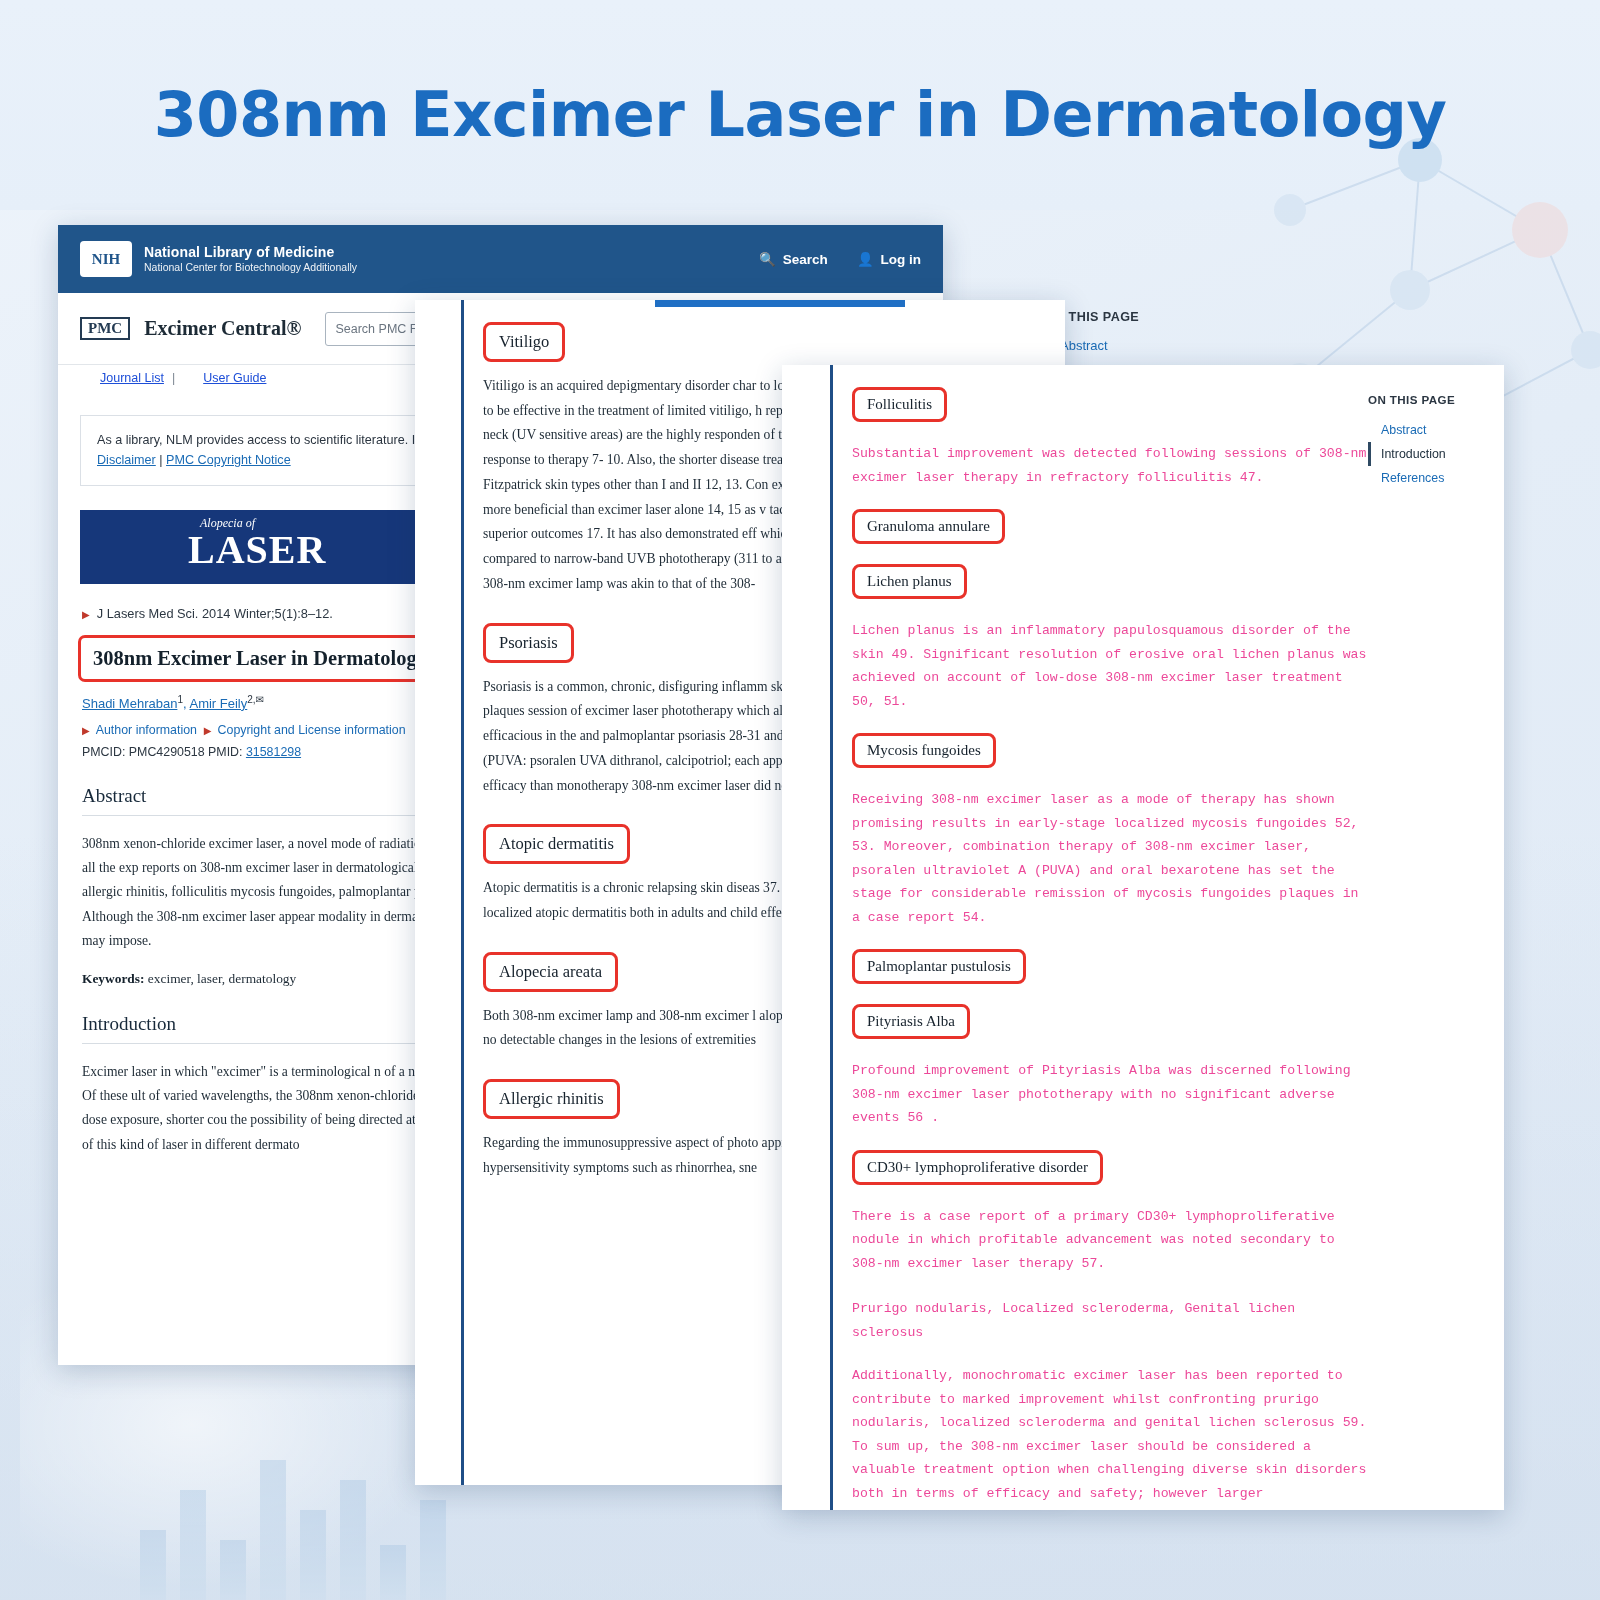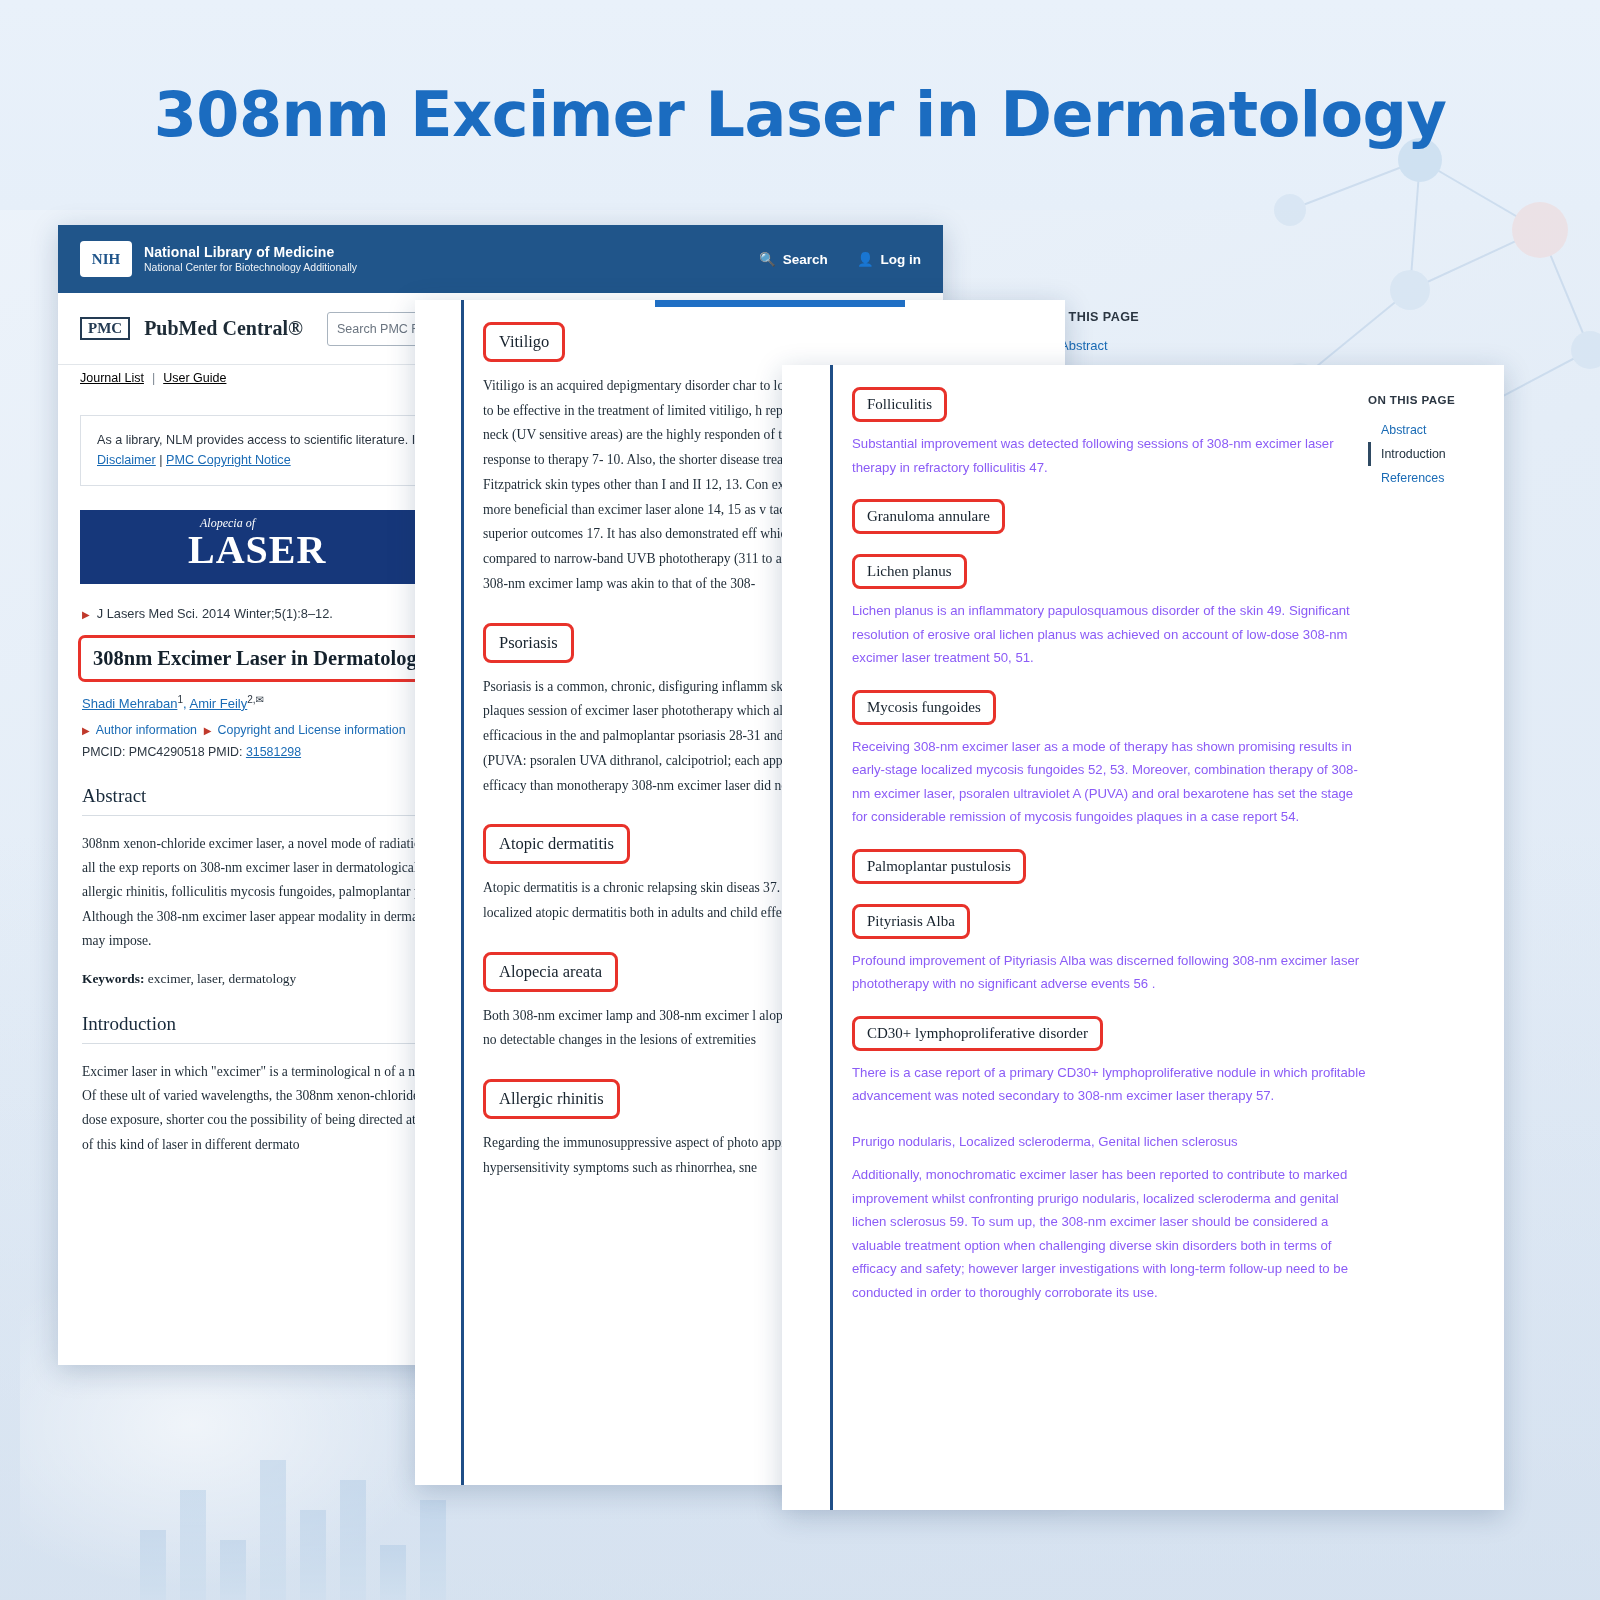--- a/index.html
+++ b/index.html
@@ -86,21 +86,21 @@
     color:#243b53; font-family:"Liberation Serif", serif;
   }
   .pmc-name { font-size:20px; font-weight:bold; color:#1d2b36; font-family:"Liberation Serif", serif;}
   .pmc-search {
     margin-left:10px; width:330px; height:34px; border:1px solid #a9b4bf; border-radius:3px;
     font-size:12.5px; color:#6b7580; padding:0 9px; display:flex; align-items:center; background:#fff;
   }
   .pmc-searchbtn { width:120px; height:34px; background:#1a4b84; border-radius:3px; }
 
   .linkrow { padding:6px 22px 12px; font-size:12.5px; }
-  .linkrow a { color:#000000; text-decoration:underline; margin-right:8px;}
+  .linkrow a { color:#1d4ed8; text-decoration:underline; margin-right:8px;margin-left:20px;}
   .sep { color:#7d8792; margin-right:8px;}
 
   .notice {
     margin:18px 22px 0; border:1px solid #dbe0e6; padding:14px 16px;
     font-size:12.6px; color:#2b3540; line-height:1.62;
   }
   .notice a { color:#1a6bb5; text-decoration:underline;}
 
   .journal-banner {
     margin:24px 22px 0; height:74px; background:#16377a; color:#fff;
@@ -166,22 +166,22 @@
   #otp1 { position:absolute; left:1045px; top:310px; width:230px; font-size:13px;}
   #otp1 .t { color:#2b3642; font-size:12.6px; letter-spacing:.4px; font-weight:bold;}
   #otp1 .line { margin-top:14px; border-left:3px solid #c9d2db; padding-left:12px;}
   #otp1 a { color:#1a6bb5; text-decoration:none; font-size:13px;}
 
   
   #card3 { left:782px; top:365px; width:722px; height:1145px; overflow:hidden; background:#fff;}
   #card3 .accent-left { left:48px; width:3px; background:#1f4e87;}
   .c3-block { margin-left:70px; margin-right:132px; }
   .c3-p {
-    font-size:13.2px; line-height:1.78; color:#8b5cf6;
-    font-family:Liberation Sans, sans-serif; margin-top:10px;
+    font-size:13.2px; line-height:1.78; color:#ec4899;
+    font-family:Liberation Mono, monospace; margin-top:20px;
   }
   .otp2 { position:absolute; right:16px; top:0px; width:120px; }
   .otp2 .t { color:#2b3642; font-size:11.6px; letter-spacing:.4px; font-weight:bold; margin-bottom:12px;}
   .otp2 .it { font-size:12.4px; color:#1a6bb5; padding:5px 0 5px 10px; border-left:3px solid transparent;}
   .otp2 .it.active { color:#1b2c3a; border-left:3px solid #2f4a63; font-weight:normal;}
   .tag-sm { font-size:15px; padding:6px 12px; }
 </style>
 </head>
 <body>
 
@@ -236,21 +236,21 @@
         <span class="ic">🔍</span><span>Search</span>
       </div>
       <div>
         <span class="ic">👤</span><span>Log in</span>
       </div>
     </div>
   </div>
 
   <div class="pmc-bar">
     <span class="pmc-logo-box">PMC</span>
-    <span class="pmc-name">PubMed Central®</span>
+    <span class="pmc-name">Excimer Central®</span>
     <div class="pmc-search">Search PMC Full-Text Arch</div>
     <div class="pmc-searchbtn"></div>
   </div>
 
   <div class="linkrow">
     <a>Journal List</a><span class="sep">|</span><a>User Guide</a>
   </div>
 
   <div class="notice">
     <span>As a library, NLM provides access to scientific literature. Inclu imply endorsement of, or agreement with, the contents by NL Learn more:</span>

